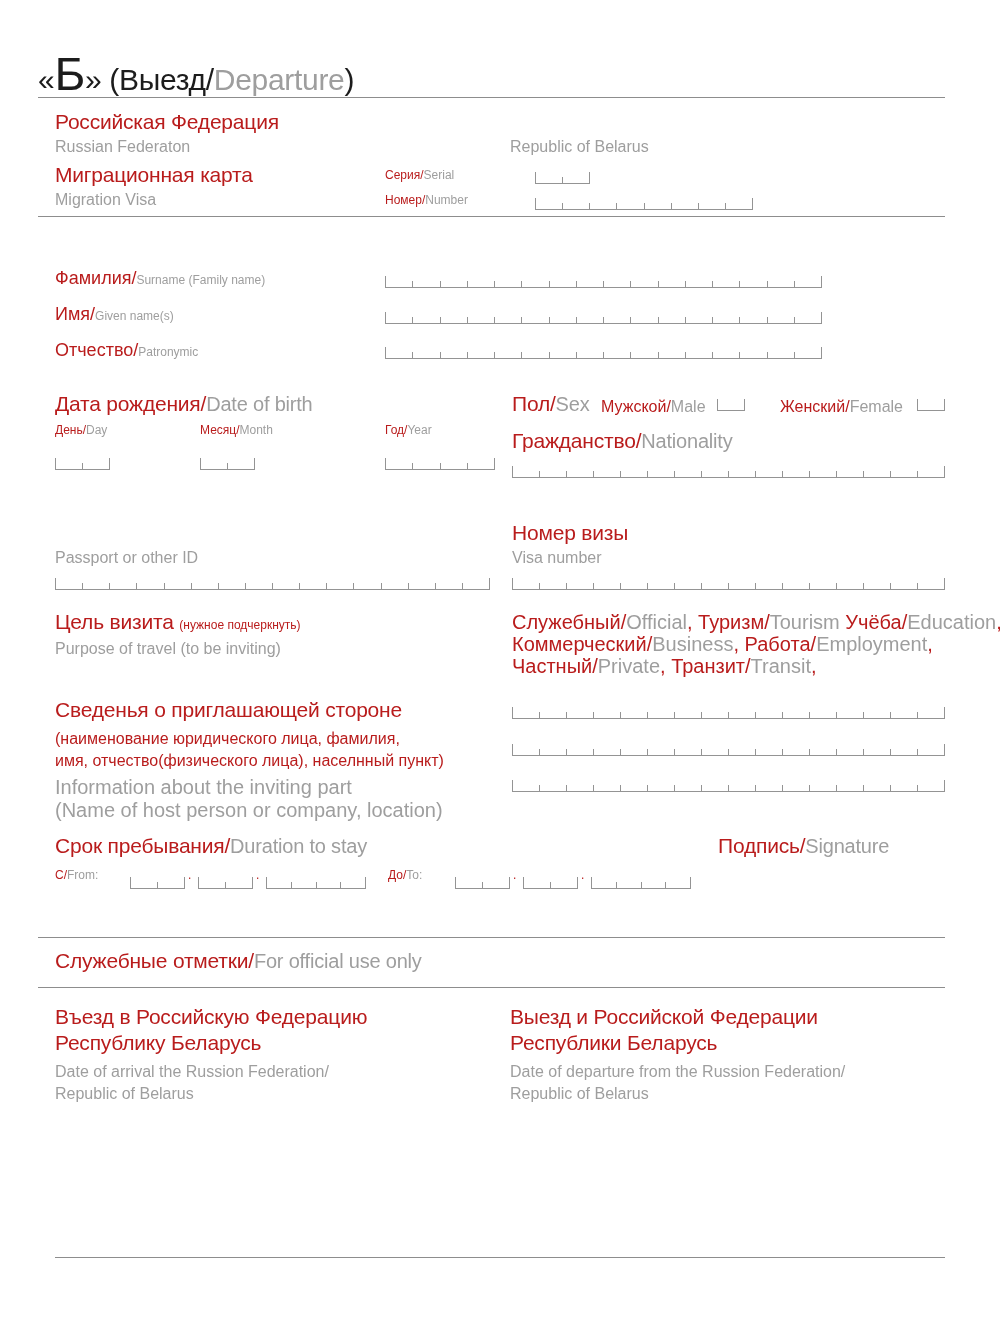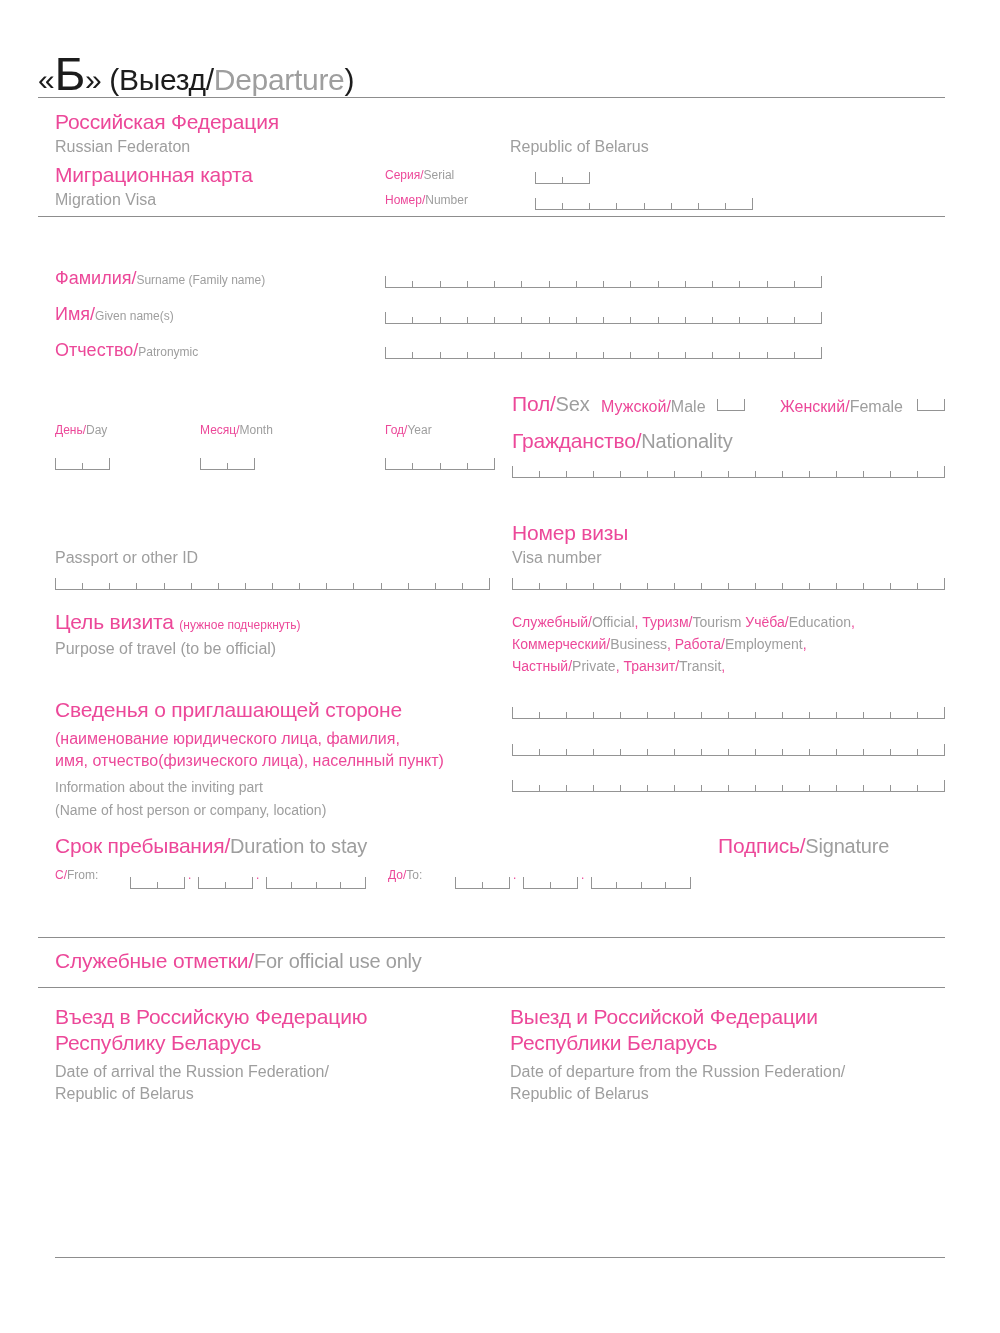--- a/index.html
+++ b/index.html
@@ -1,26 +1,26 @@
 <!DOCTYPE html>
 <html><head>
 <meta charset="utf-8">
 <style>
   html,body{margin:0;padding:0;background:#fff;}
   .page{position:relative;width:1000px;height:1333px;background:#ffffff;overflow:hidden;
         font-family:"Liberation Sans","DejaVu Sans",sans-serif;padding-left:8px;}
   .abs{position:absolute;white-space:nowrap;}
-  .dk{color:#ec4899;}
+  .dk{color:#b91c1c;}
   .gy{color:#9e9e9e;}
   .h21{font-size:21px;letter-spacing:-0.2px;line-height:26px;}
   .h21 .en-in{font-size:20px;}
   .s18{font-size:18px;}
   .s17{font-size:12px;}
   .s16{font-size:16px;line-height:22px;}
-  .s15{font-size:14px;line-height:22px;}
+  .s15{font-size:20px;line-height:22px;}
   .rule{position:absolute;left:38px;width:907px;height:1px;background:#8d8d8d;}
   .cellline{position:absolute;height:11px;border-bottom:1px solid #949494;
             display:flex;justify-content:space-between;align-items:flex-end;}
   .tick{width:1px;background:#949494;height:6px;}
   .tick.end{height:11px;}
   .ul{text-underline-offset:3px;}
   .title{position:absolute;left:38px;top:46px;font-size:30px;color:#1c1c1c;letter-spacing:-0.3px;}
   .title .big{font-size:47px;}
   .optline{white-space:nowrap;}
 </style>
@@ -130,20 +130,23 @@
       <span class="tick"></span>
       <span class="tick"></span>
       <span class="tick"></span>
       <span class="tick"></span>
       <span class="tick"></span>
       <span class="tick"></span>
       <span class="tick"></span>
       <span class="tick end"></span>
     </div>
 
+  <div class="abs h21" style="left:55px;top:391px">
+    <span class="dk">Дата рождения/</span><span class="gy en-in">Date of birth</span>
+  </div>
   <div class="abs s17" style="left:55px;top:423px">
     <span class="dk">День/</span><span class="gy">Day</span>
   </div>
   <div class="abs s17" style="left:200px;top:423px">
     <span class="dk">Месяц/</span><span class="gy">Month</span>
   </div>
   <div class="abs s17" style="left:385px;top:423px">
     <span class="dk">Год/</span><span class="gy">Year</span>
   </div>
   <div class="cellline" style="left:55px;top:458px;width:55px">
@@ -245,21 +248,21 @@
       <span class="tick"></span>
       <span class="tick"></span>
       <span class="tick"></span>
       <span class="tick end"></span>
     </div>
 
   <div class="abs" style="left:55px;top:609px">
     <span class="dk h21">Цель визита </span><span class="dk s17"><span>(</span><span class="ul">нужное подчеркнуть</span><span>)</span></span>
   </div>
   <div class="abs s16 gy" style="left:55px;top:638px">
-    <span>Purpose of travel (</span><span class="ul">to be official</span><span>)</span>
+    <span>Purpose of travel (</span><span class="ul">to be inviting</span><span>)</span>
   </div>
   <div class="abs s15" style="left:512px;top:611px;width:450px">
       <div class="optline"><span class="dk">Служебный/</span><span class="gy">Official</span><span class="dk">, </span><span class="dk">Туризм/</span><span class="gy">Tourism</span><span class="dk"> </span><span class="dk">Учёба/</span><span class="gy">Education</span><span class="dk">,</span></div>
       <div class="optline"><span class="dk">Коммерческий/</span><span class="gy">Business</span><span class="dk">, </span><span class="dk">Работа/</span><span class="gy">Employment</span><span class="dk">,</span></div>
       <div class="optline"><span class="dk">Частный/</span><span class="gy">Private</span><span class="dk">, </span><span class="dk">Транзит/</span><span class="gy">Transit</span><span class="dk">,</span></div>
     </div>
 
   <div class="abs h21 dk" style="left:55px;top:697px">Сведенья о приглашающей стороне</div>
   <div class="abs s16 dk" style="left:55px;top:728px">(наименование юридического лица, фамилия,</div>
   <div class="abs s16 dk" style="left:55px;top:750px">имя, отчество(физического лица), населнный пункт)</div>

